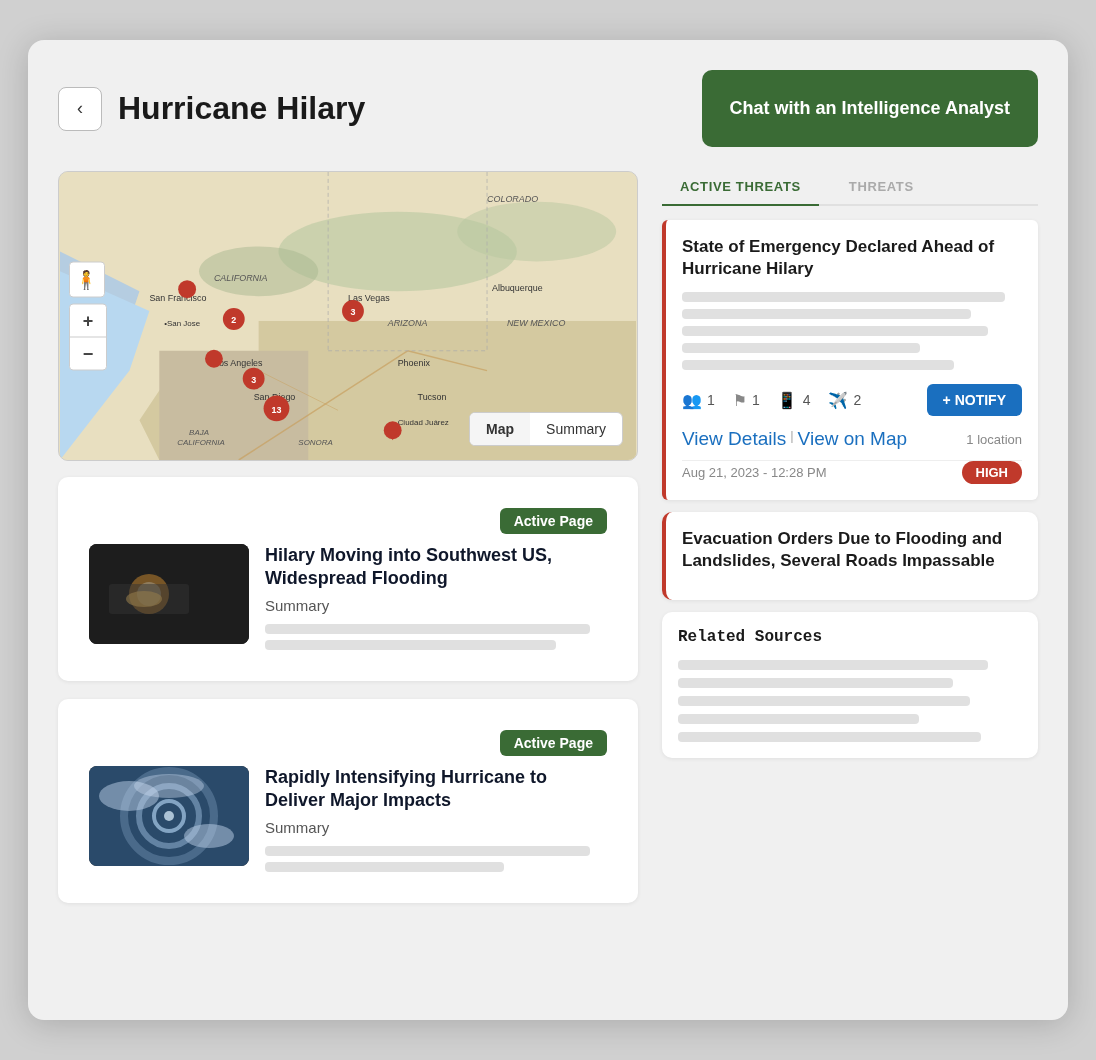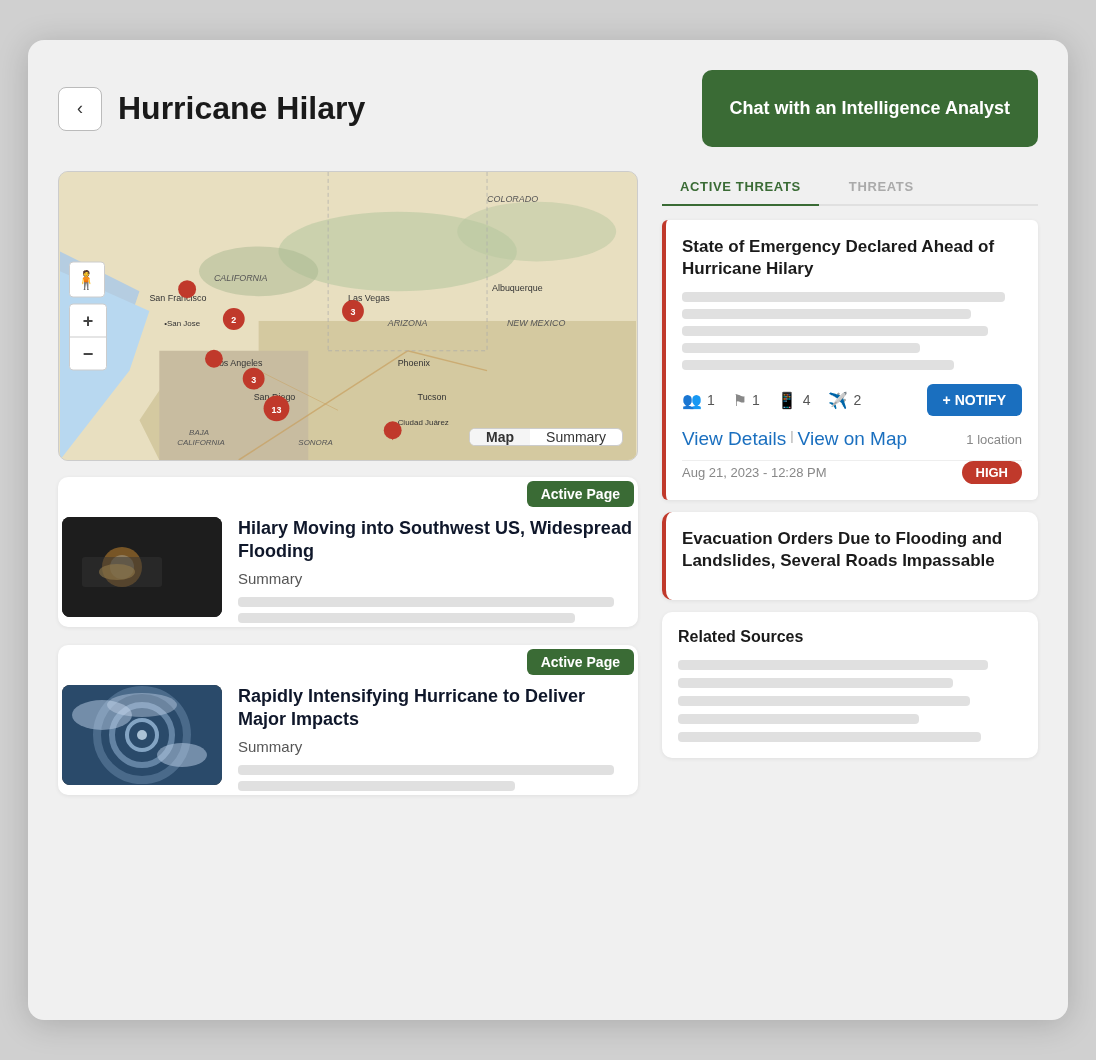--- a/index.html
+++ b/index.html
@@ -130,42 +130,42 @@
       position: absolute;
       bottom: 14px;
       right: 14px;
       display: flex;
       background: #fff;
       border: 1px solid #ccc;
       border-radius: 6px;
       overflow: hidden;
     }
     .map-type-btn {
-      padding: 0 16px;
+      padding: 8px 16px;
       font-size: 14px;
       background: transparent;
       border: none;
       cursor: pointer;
       color: #333;
     }
     .map-type-btn.active {
       background: #f5f5f5;
       font-weight: 600;
     }
     
     .news-section {
       margin-top: 16px;
       display: flex;
       flex-direction: column;
       gap: 0;
     }
     .news-item {
       background: #fff;
       border-radius: 10px;
-      padding: 4px;
+      padding: 31px;
       margin-bottom: 18px;
       box-shadow: 0 1px 4px rgba(0,0,0,0.07);
     }
     .news-item-header {
       display: flex;
       justify-content: flex-end;
       margin-bottom: 10px;
     }
     .active-page-badge {
       background: #3a6b35;
@@ -360,20 +360,21 @@
       background: #fff;
       border-radius: 10px;
       padding: 16px;
       box-shadow: 0 1px 4px rgba(0,0,0,0.07);
     }
     .related-sources-title {
       font-size: 16px;
       font-weight: 700;
       color: #1a1a1a;
       margin-bottom: 14px;
+      font-family: Liberation Mono, monospace;
     }
     .source-lines {
       display: flex;
       flex-direction: column;
       gap: 8px;
     }
     .source-line {
       height: 10px;
       background: #e0e0e0;
       border-radius: 4px;

